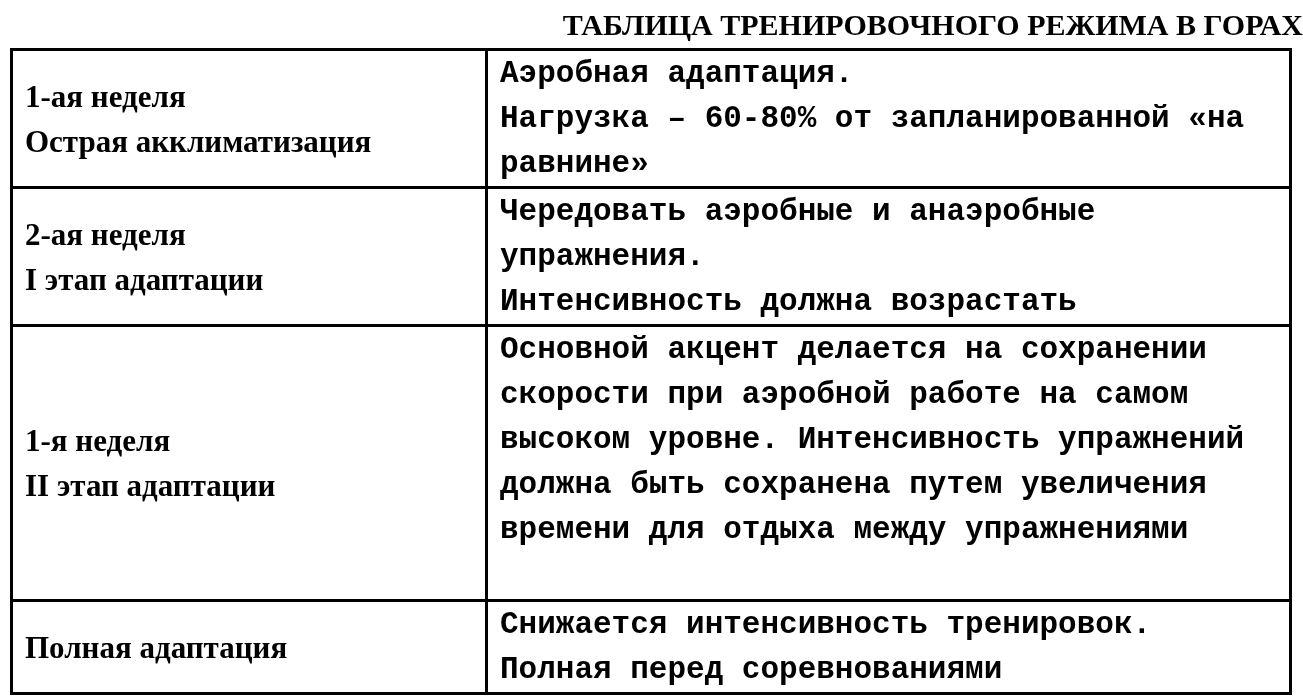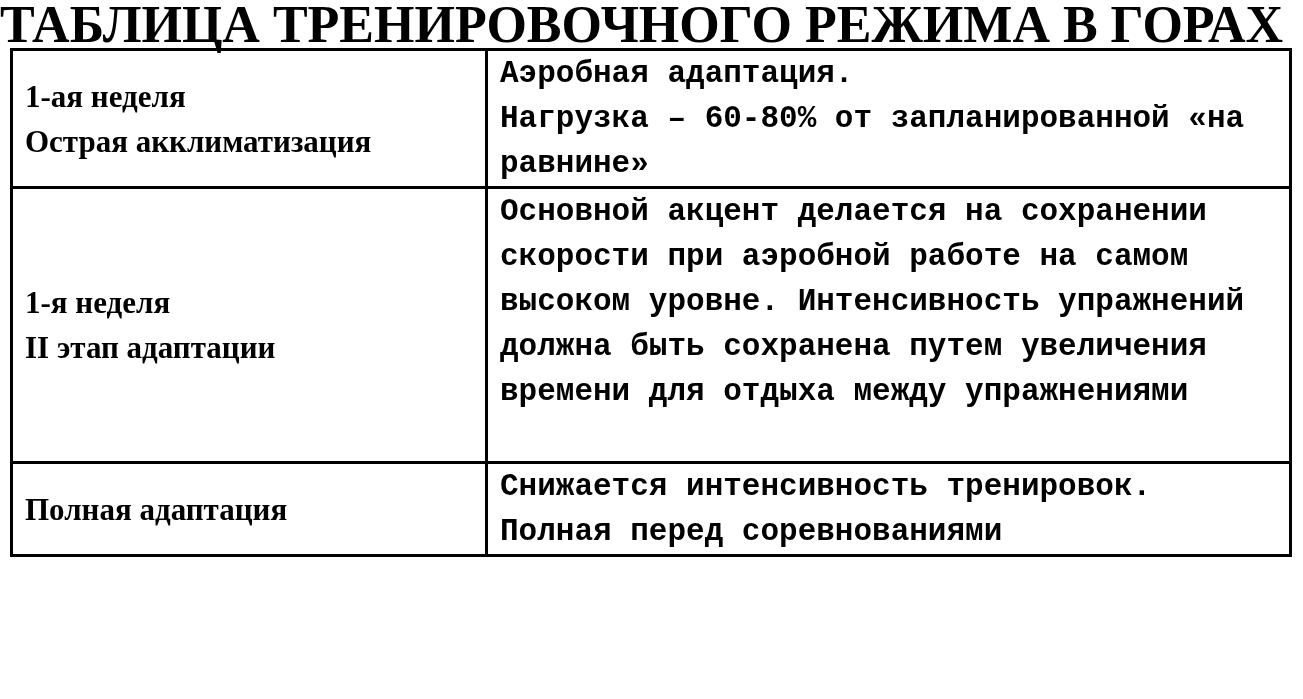--- a/index.html
+++ b/index.html
@@ -16,22 +16,22 @@
     position: relative;
     width: 1303px;
     height: 699px;
     background: #ffffff;
   }
   .doc-title {
     position: absolute;
     top: 2px;
     left: 0;
     width: 100%;
-    text-align: left;
-    font-size: 52px;
+    text-align: right;
+    font-size: 30px;
     font-weight: bold;
     line-height: 46px;
     letter-spacing: 0px;
     white-space: nowrap;
   }
   table.regime-table {
     position: absolute;
     left: 10px;
     top: 48px;
     width: 1282px;
@@ -73,20 +73,26 @@
   <div class="doc-title">ТАБЛИЦА ТРЕНИРОВОЧНОГО РЕЖИМА В ГОРАХ</div>
 
   <table class="regime-table">
     <tbody>
       <tr class="row-1">
         <td class="period-cell">1-ая неделя
 Острая акклиматизация</td>
         <td class="description-cell">Аэробная адаптация.
 Нагрузка – 60-80% от запланированной «на равнине»</td>
       </tr>
+      <tr class="row-2">
+        <td class="period-cell">2-ая неделя
+I этап адаптации</td>
+        <td class="description-cell">Чередовать аэробные и анаэробные упражнения.
+Интенсивность должна возрастать</td>
+      </tr>
       <tr class="row-3">
         <td class="period-cell">1-я неделя
 II этап адаптации</td>
         <td class="description-cell">Основной акцент делается на сохранении скорости при аэробной работе на самом высоком уровне. Интенсивность упражнений должна быть сохранена путем увеличения времени для отдыха между упражнениями</td>
       </tr>
       <tr class="row-4">
         <td class="period-cell">Полная адаптация</td>
         <td class="description-cell">Снижается интенсивность тренировок.
 Полная перед соревнованиями</td>
       </tr>

